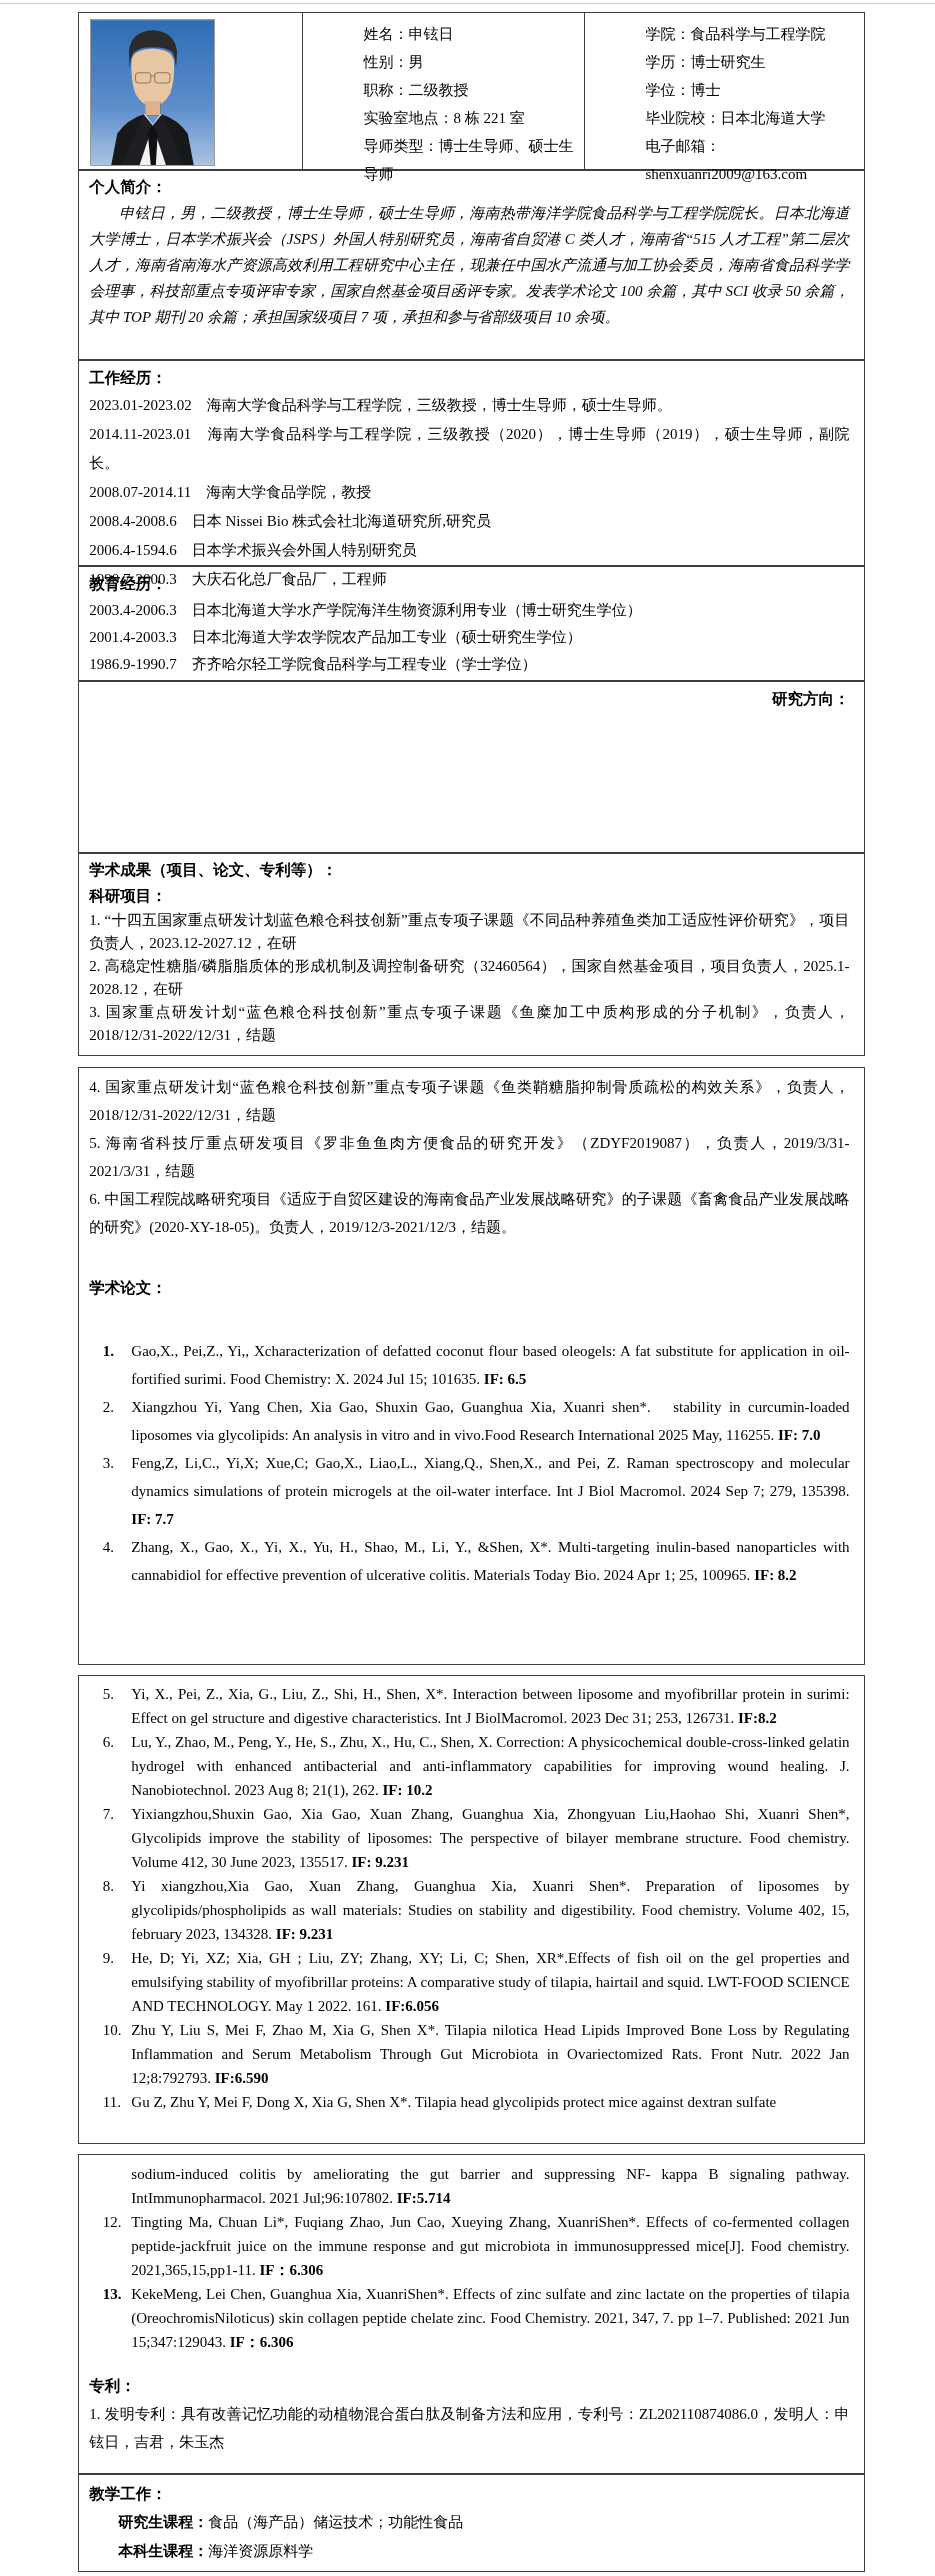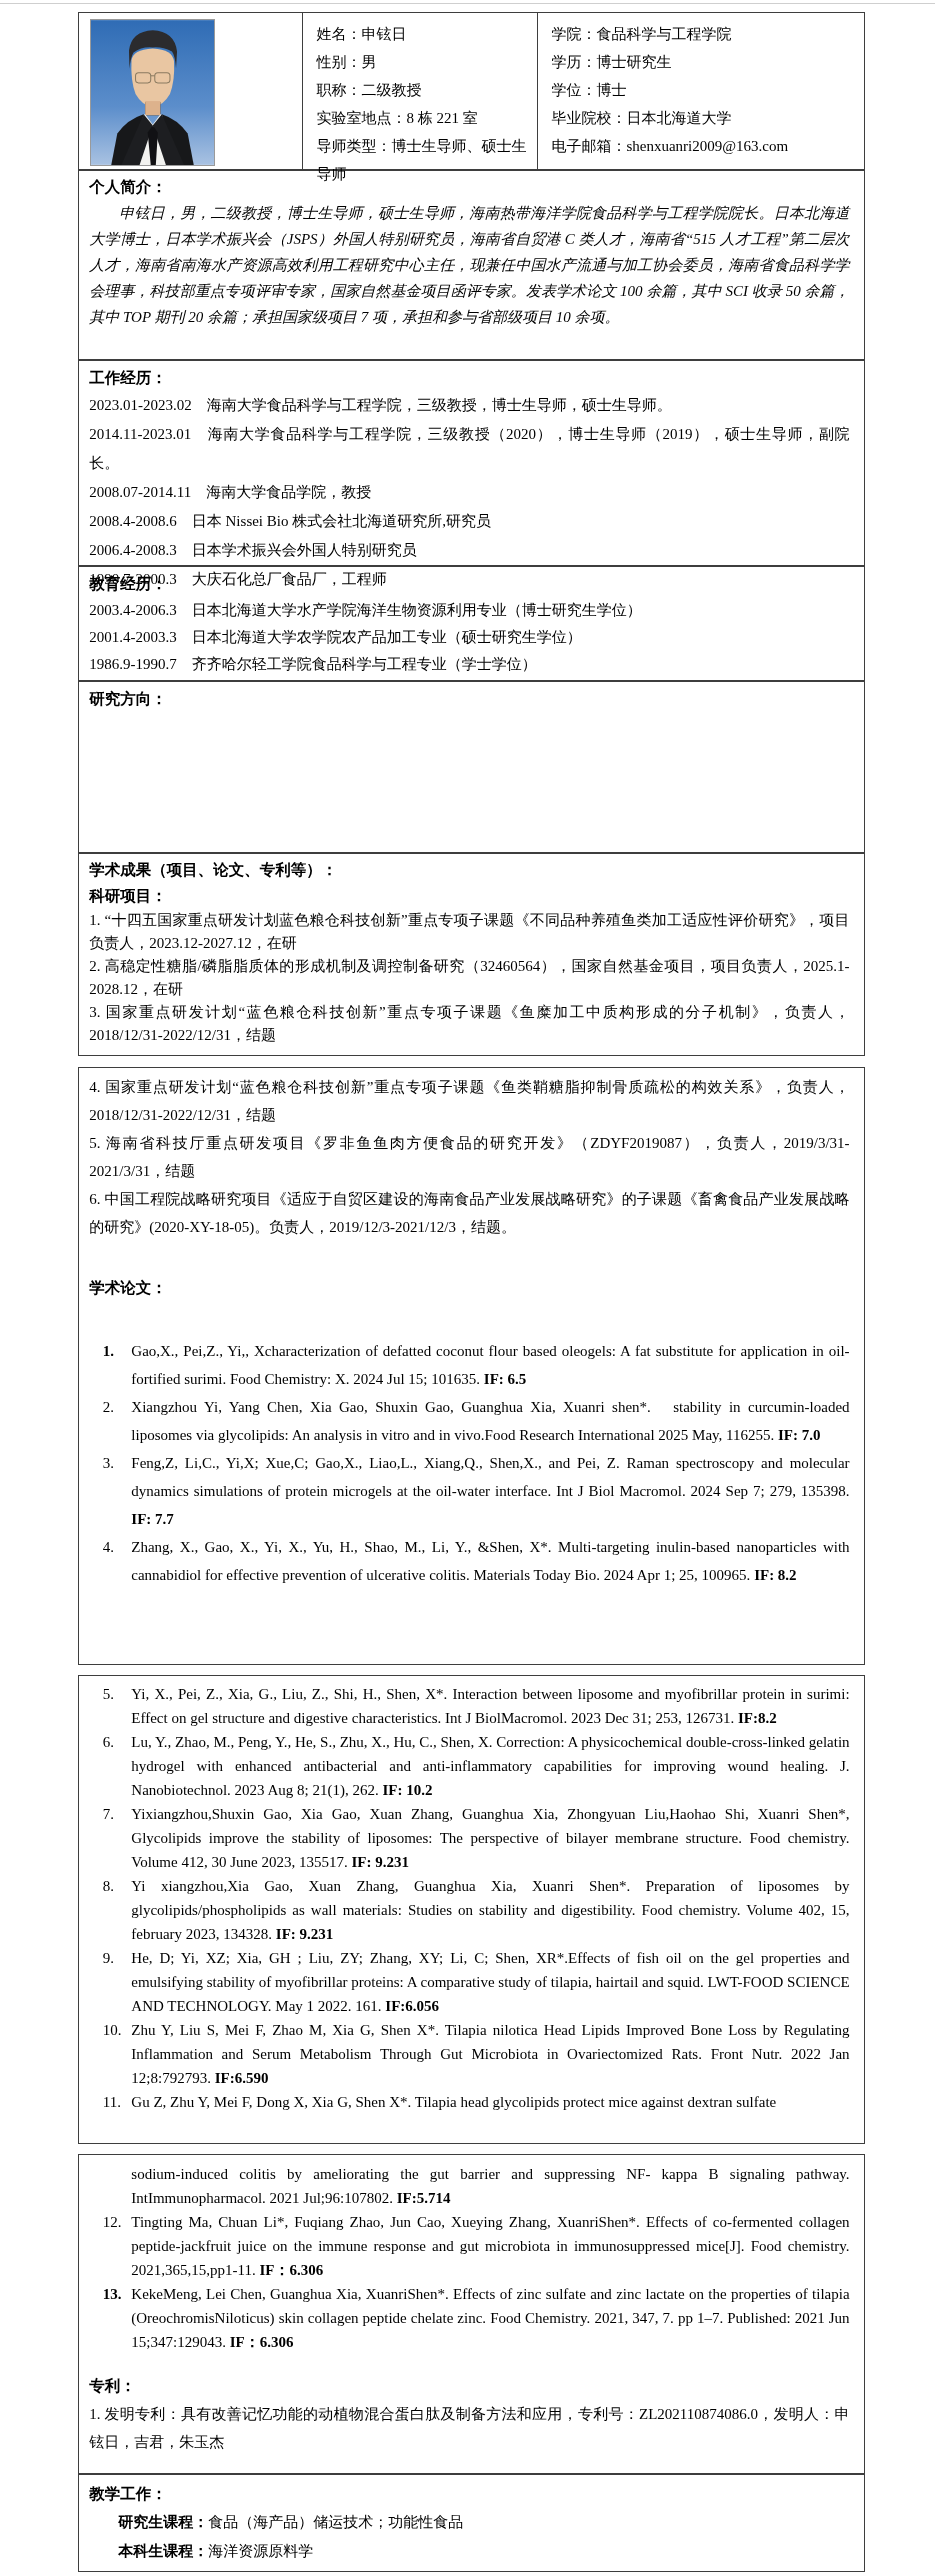--- a/index.html
+++ b/index.html
@@ -8,26 +8,26 @@
   .page{position:relative;width:936px;height:2834px;background:#fff;overflow:hidden;}
   .top-rule{position:absolute;top:3.1px;left:0;width:936px;height:1px;background:#cfcfcf;}
   .doc{position:absolute;left:78px;top:12.4px;width:787px;}
   .box{border:1px solid #3e3e3e;background:#fff;padding:3.1px 14.4px 0 10.3px;overflow:visible;}
   .gap{height:10.3px;}
   h2,h3{margin:0;font-size:15.5px;font-weight:bold;}
   p{margin:0;}
   .just{text-align:justify;}
   .indent2{text-indent:30px;}
   .fs{font-size:15px;font-style:italic;}
-  .lh51{line-height:26px;} .lh52{line-height:27px;} .lh53{line-height:27px;}
+  .lh51{line-height:26px;} .lh52{line-height:27px;} .lh53{line-height:27px;text-align:right;}
   .lh54{line-height:28px;} .lh56{line-height:29px;} .lh47{line-height:24px;}
   .lh44{line-height:23px;} .lh50{line-height:26px;}
   .b{font-weight:bold;}
   
-  .header-box{height:158px;display:flex;padding:0;}
+  .header-box{height:158px;display:flex;padding:0;gap:47px;}
   .cell{height:100%;}
   .photo-cell{width:224px;border-right:1px solid #3e3e3e;padding:5.2px 0 0 11.3px;}
   .mid-cell{width:235px;border-right:1px solid #3e3e3e;padding:6.2px 6.2px 0 13.4px;}
   .right-cell{flex:1;padding:6.2px 6.2px 0 13.4px;}
   .photo{width:125px;height:147px;border:0.5px solid #9a9a9a;display:block;}
   .field{font-size:15px;line-height:28px;}
   
   .sec-profile{height:190px;}
   .sec-work{height:206px;}
   .sec-edu{height:115px;}
@@ -126,21 +126,21 @@
 
 
           <p class="line lh56 just">2023.01-2023.02　海南大学食品科学与工程学院，三级教授，博士生导师，硕士生导师。</p>
 
           <p class="line lh56 just">2014.11-2023.01　海南大学食品科学与工程学院，三级教授（2020），博士生导师（2019），硕士生导师，副院长。</p>
 
           <p class="line lh56 just">2008.07-2014.11　海南大学食品学院，教授</p>
 
           <p class="line lh56 just">2008.4-2008.6　日本 Nissei Bio 株式会社北海道研究所,研究员</p>
 
-          <p class="line lh56 just">2006.4-2008.3　日本学术振兴会外国人特别研究员</p>
+          <p class="line lh56 just">2006.4-1594.6　日本学术振兴会外国人特别研究员</p>
 
           <p class="line lh56 just">1990.7-2000.3　大庆石化总厂食品厂，工程师</p>
         </div>
     </section>
 
     <section class="box sec-edu">
       <h2 class="lh52">教育经历：</h2>
       <div>
 
           <p class="line lh52 just">2003.4-2006.3　日本北海道大学水产学院海洋生物资源利用专业（博士研究生学位）</p>

